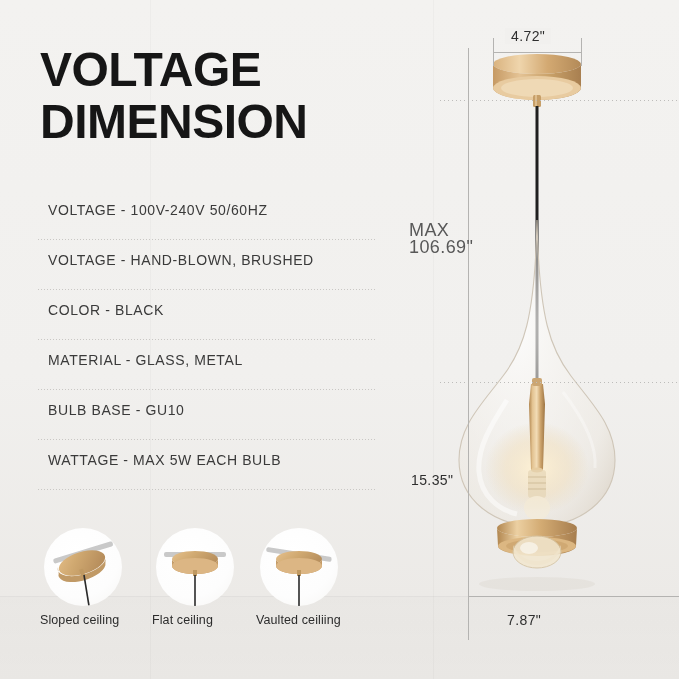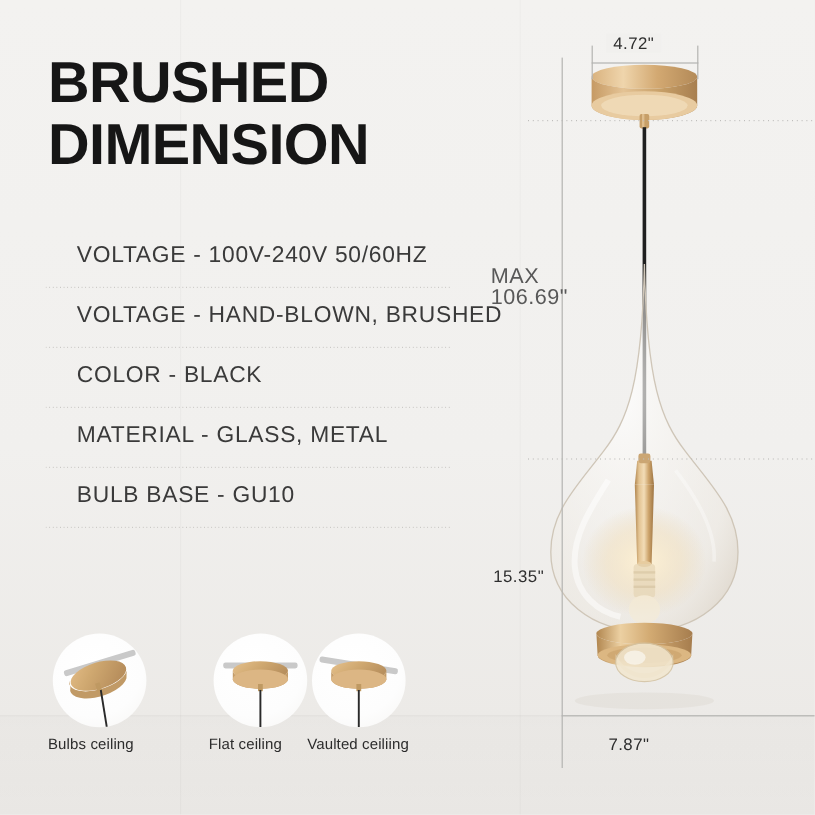--- a/index.html
+++ b/index.html
@@ -19,22 +19,22 @@
 
   
   #leftpanel{position:absolute;left:0;top:0;width:400px;height:679px;}
   .title{position:absolute;left:40px;top:44px;width:350px;
     font-size:48px;line-height:52px;font-weight:bold;letter-spacing:-0.5px;
     color:#161616;}
   .title .l2{display:block;}
 
   .spec-list{position:absolute;left:38px;top:190px;width:338px;}
   .spec-row{position:relative;height:50px;}
-  .spec-row .txt{position:absolute;left:26px;top:12px;
-    font-size:19px;letter-spacing:.6px;color:#3a3a3a;white-space:nowrap;}
+  .spec-row .txt{position:absolute;left:10px;top:12px;
+    font-size:14px;letter-spacing:.6px;color:#3a3a3a;white-space:nowrap;}
   .spec-row .divider{position:absolute;left:0;right:0;bottom:0;height:1px;
     background-image:linear-gradient(to right,#c9c7c4 1px,transparent 1px);
     background-size:3px 1px;background-repeat:repeat-x;}
   .badge{position:absolute;left:184px;top:8px;
     background:#a68a5c;color:#fff;font-size:10.5px;font-weight:bold;
     padding:4px 9px 4px 9px;letter-spacing:.2px;white-space:nowrap;
     box-shadow:0 1px 1px rgba(0,0,0,.12);}
 
   
   .icons{position:absolute;left:40px;top:528px;width:340px;}
@@ -65,21 +65,21 @@
 <div id="stage">
 
   <div class="seam" style="left:150px;"></div>
   <div class="seam" style="left:433px;"></div>
   <div class="floorband" style="top:596px;"></div>
   <div class="floorfill" style="top:597px;height:82px;"></div>
 
   <div id="leftpanel">
 
     <div class="title">
-      <span>BRUSHED</span>
+      <span>VOLTAGE</span>
       <span class="l2">DIMENSION</span>
     </div>
 
     <div class="spec-list">
 
       <div class="spec-row">
         <div class="txt">VOLTAGE - 100V-240V 50/60HZ</div>
         <div class="divider"></div>
       </div>
 
@@ -96,20 +96,24 @@
       <div class="spec-row">
         <div class="txt">MATERIAL  - GLASS, METAL</div>
         <div class="divider"></div>
       </div>
 
       <div class="spec-row">
         <div class="txt">BULB BASE  - GU10</div>
         <div class="divider"></div>
       </div>
 
+      <div class="spec-row">
+        <div class="txt">WATTAGE  - MAX 5W EACH BULB</div>
+        <div class="divider"></div>
+      </div>
 
     </div>
 
     <div class="icons">
 
       <div class="icon-item" style="left:0px;">
         <div class="icon-circle">
           <svg width="78" height="78" viewBox="0 0 78 78">
             <defs>
               <linearGradient id="gA" x1="0" y1="0" x2="1" y2="0.4">
@@ -118,24 +122,24 @@
                 <stop offset="1" stop-color="#b88f5d"></stop>
               </linearGradient>
             </defs>
             <rect x="8" y="22" width="62" height="5" rx="2" fill="#c9c9c9" transform="rotate(-17 39 24)"></rect>
             <ellipse cx="38" cy="35" rx="24" ry="11" fill="url(#gA)" transform="rotate(-17 38 35)"></ellipse>
             <path d="M14 32 A24 11 0 0 0 62 38 L60 44 A24 11 0 0 1 13 38 Z" fill="#c19a66" transform="rotate(-17 38 36)"></path>
             <rect x="36" y="41" width="4" height="7" fill="#bf9962" transform="rotate(-17 38 44)"></rect>
             <line x1="40" y1="47" x2="45" y2="78" stroke="#2a2a2a" stroke-width="1.6"></line>
           </svg>
         </div>
-        <div class="icon-label">Bulbs ceiling</div>
-      </div>
-
-      <div class="icon-item" style="left:112px;margin-left:22px;">
+        <div class="icon-label">Sloped ceiling</div>
+      </div>
+
+      <div class="icon-item" style="left:112px;">
         <div class="icon-circle">
           <svg width="78" height="78" viewBox="0 0 78 78">
             <defs>
               <linearGradient id="gB" x1="0" y1="0" x2="1" y2="0.4">
                 <stop offset="0" stop-color="#e6c18c"></stop>
                   <stop offset="0.5" stop-color="#d0a971"></stop>
                 <stop offset="1" stop-color="#b8905e"></stop>
               </linearGradient>
             </defs>
             <rect x="8" y="24" width="62" height="5" rx="2" fill="#c9c9c9"></rect>

